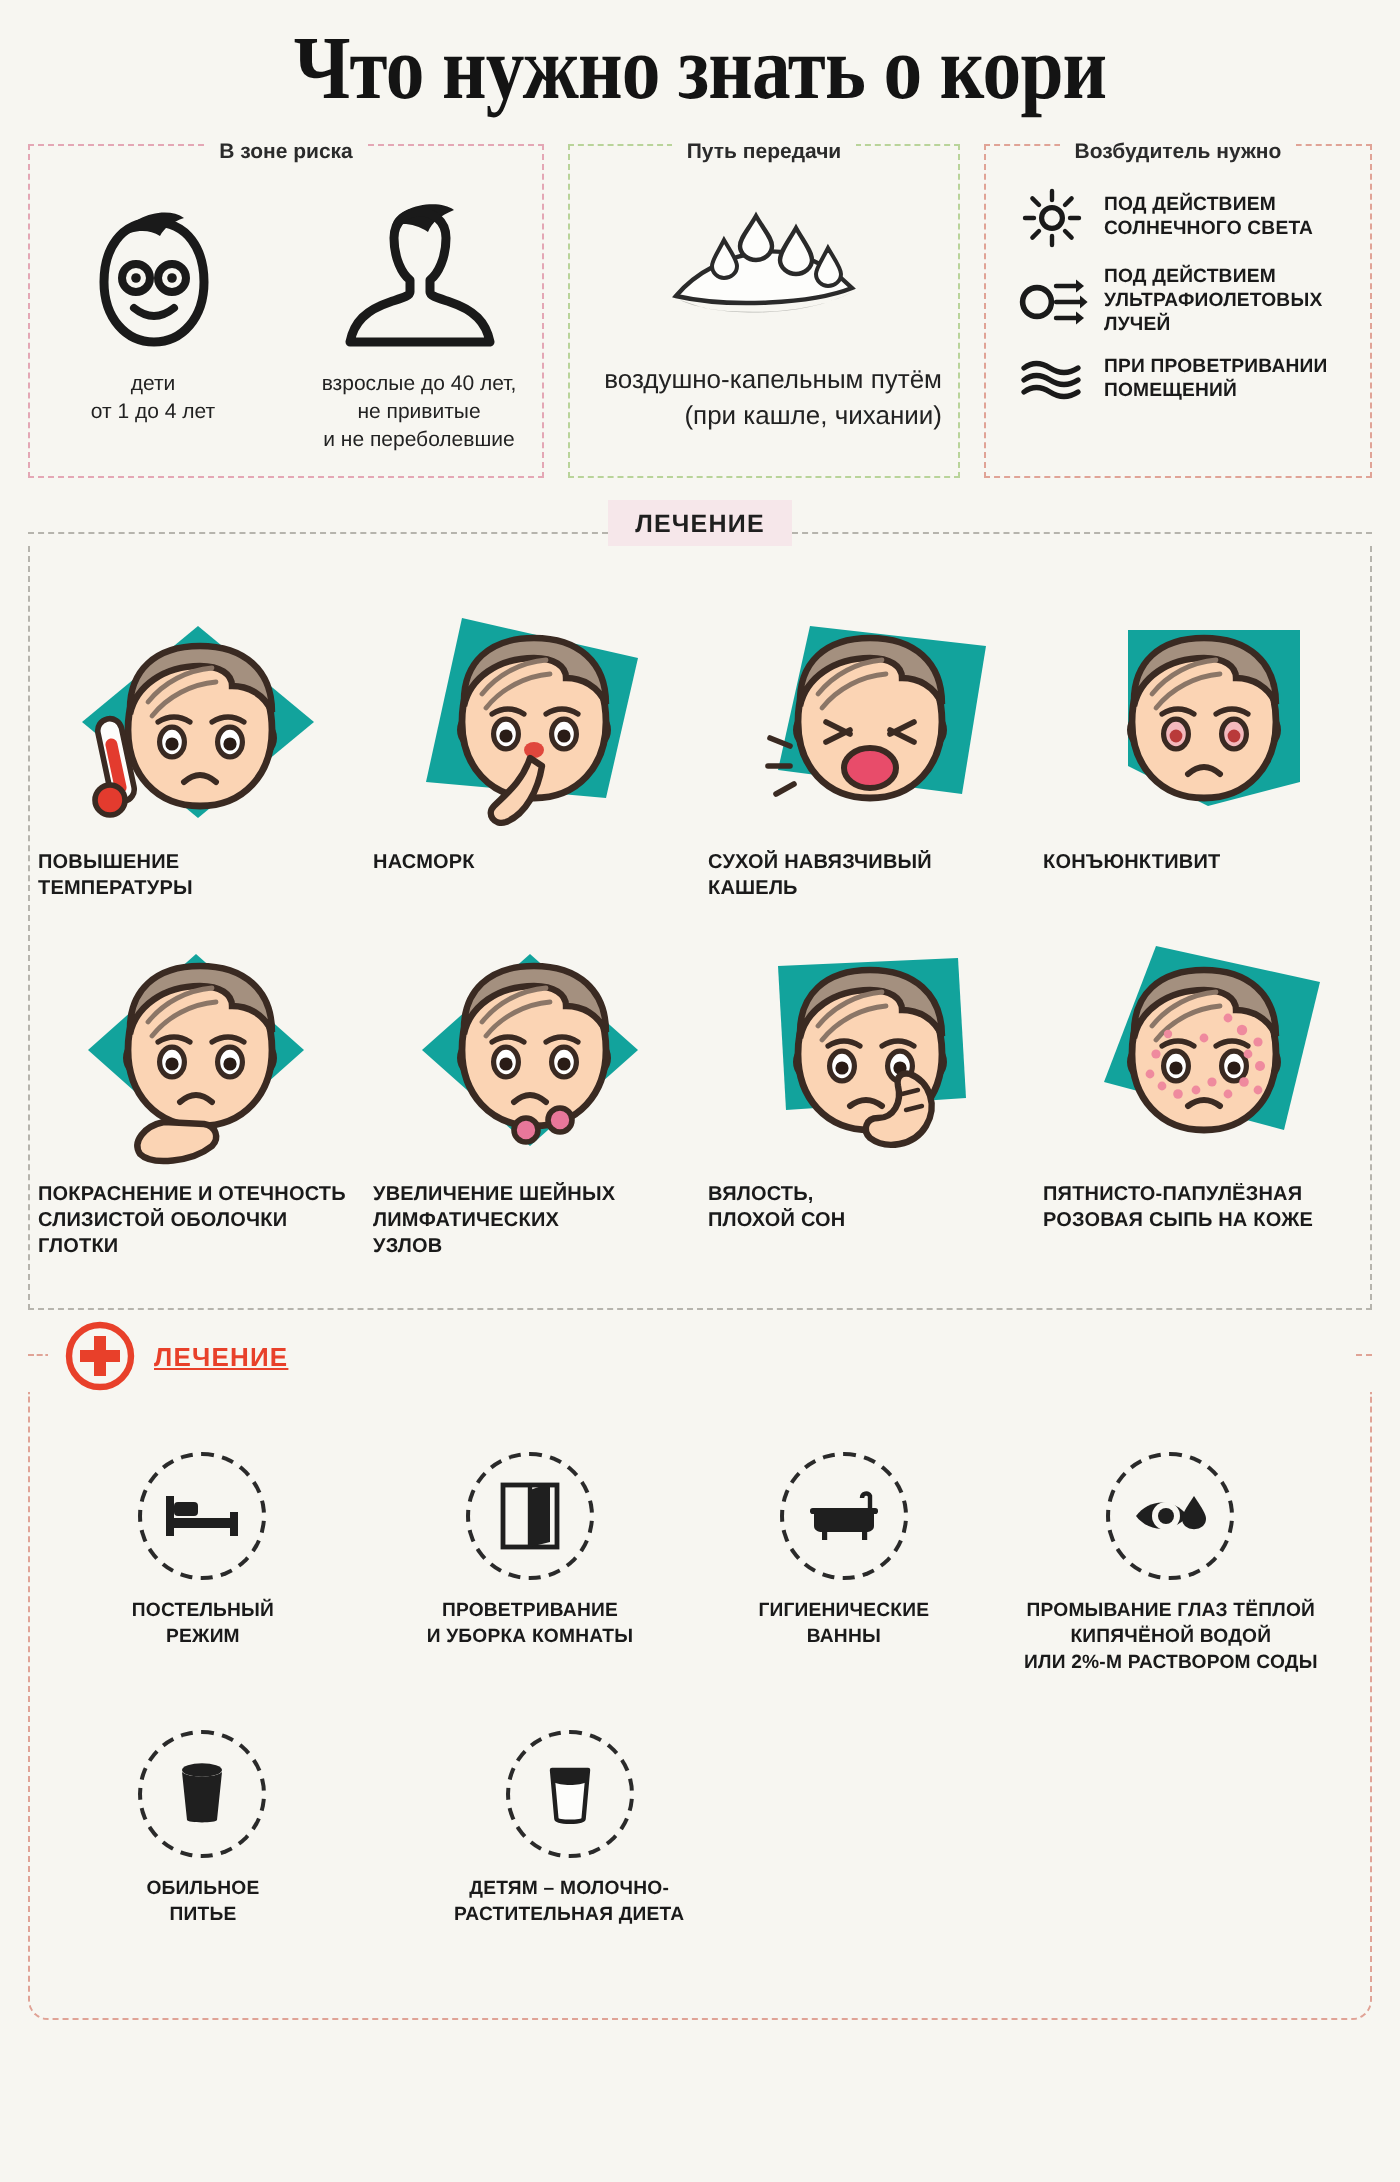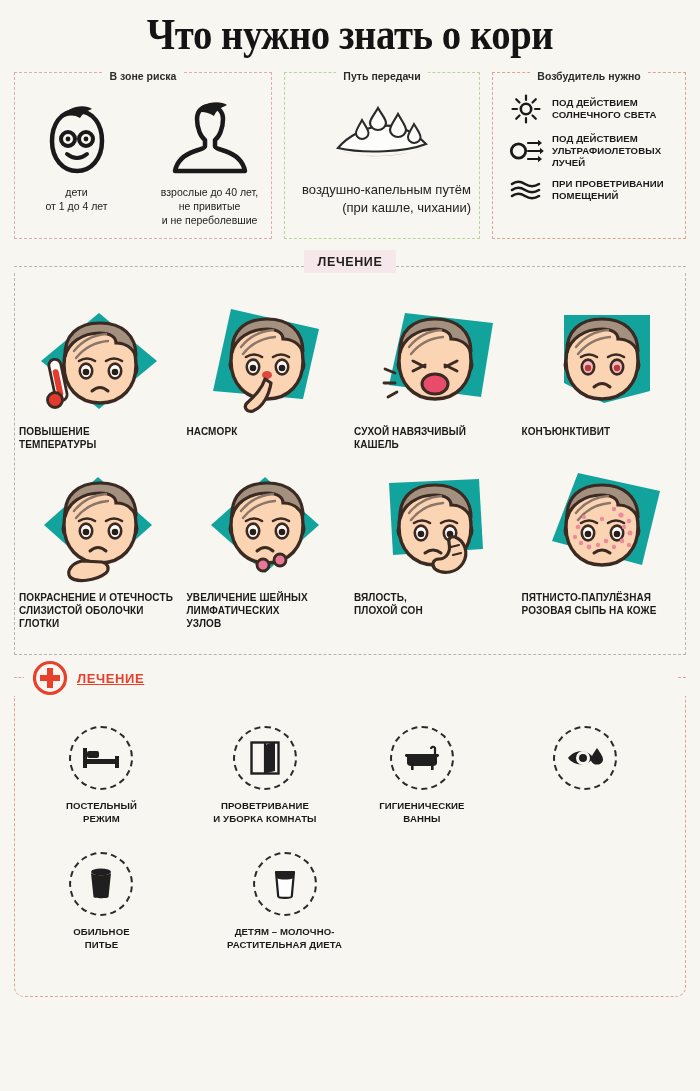--- a/index.html
+++ b/index.html
@@ -528,20 +528,21 @@
 
       <div class="treat-cell" style="width:28%">
         <div class="treat-ico-circ">
           <svg width="38" height="26" viewBox="0 0 38 26">
             <path d="M2 13 C8 5 20 3 28 13 C20 22 8 21 2 13 Z" fill="#1f1f1f"></path>
             <circle cx="17" cy="13" r="7" fill="#f7f6f1"></circle>
             <circle cx="17" cy="13" r="4" fill="#1f1f1f"></circle>
             <path d="M31 3 C27 9 25 12 25 14.5 C25 17.5 27.8 19.6 31 19.6 C34.2 19.6 37 17.5 37 14.5 C37 12 35 9 31 3 Z" fill="#1f1f1f"></path>
           </svg>
         </div>
+        <div class="treat-cap">ПРОМЫВАНИЕ ГЛАЗ ТЁПЛОЙ<br>КИПЯЧЁНОЙ ВОДОЙ<br>ИЛИ 2%-М РАСТВОРОМ СОДЫ</div>
       </div>
     </div>
 
     <div class="treat-grid">
       <div class="treat-cell" style="width:24%">
         <div class="treat-ico-circ">
           <svg width="26" height="32" viewBox="0 0 26 32">
             <ellipse cx="13" cy="4" rx="10" ry="3.4" fill="#1f1f1f"></ellipse>
             <path d="M3 5 L5.5 29 C5.8 30.6 20.2 30.6 20.5 29 L23 5 C20 8 6 8 3 5 Z" fill="#1f1f1f"></path>
           </svg>

